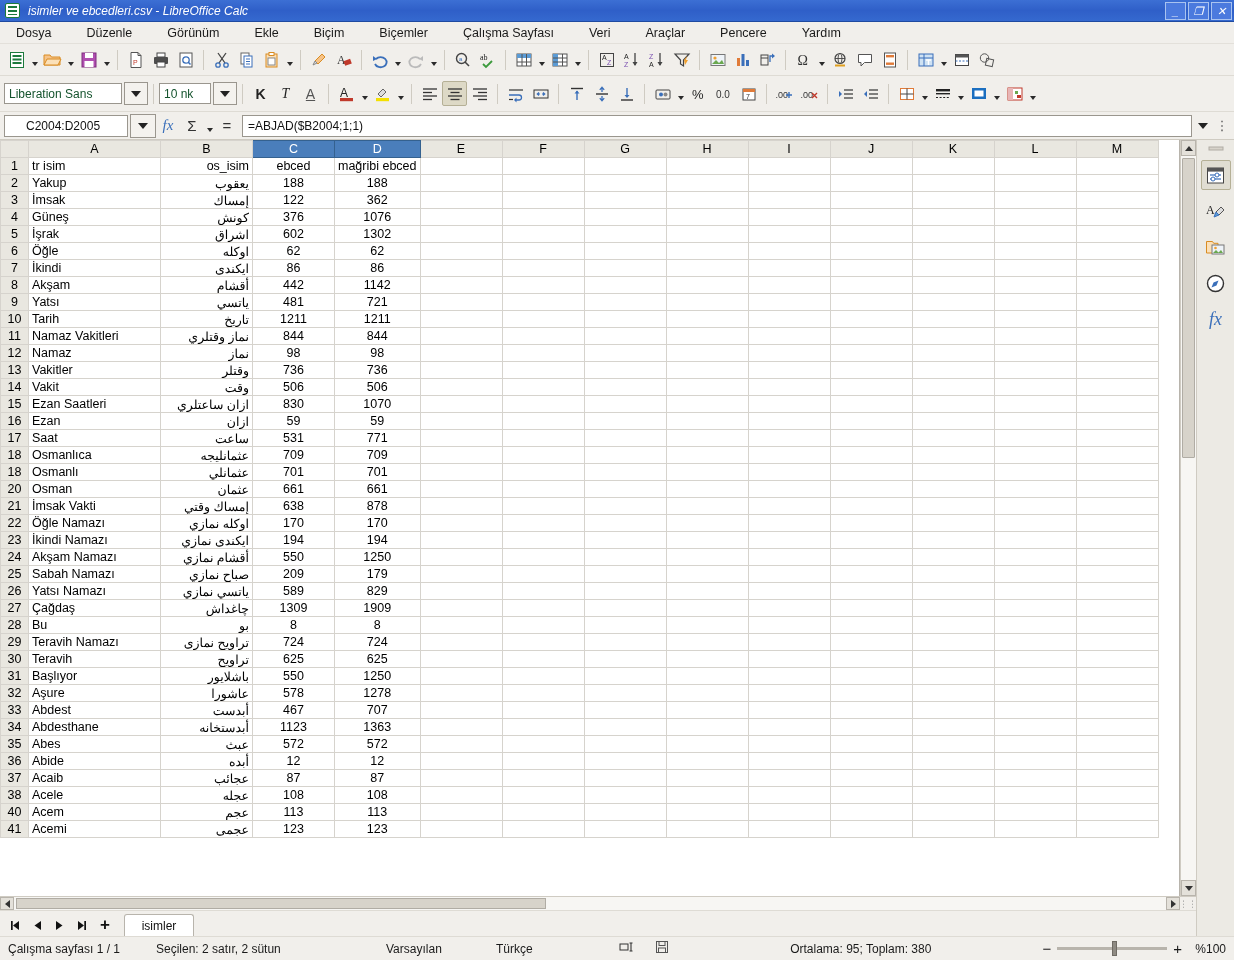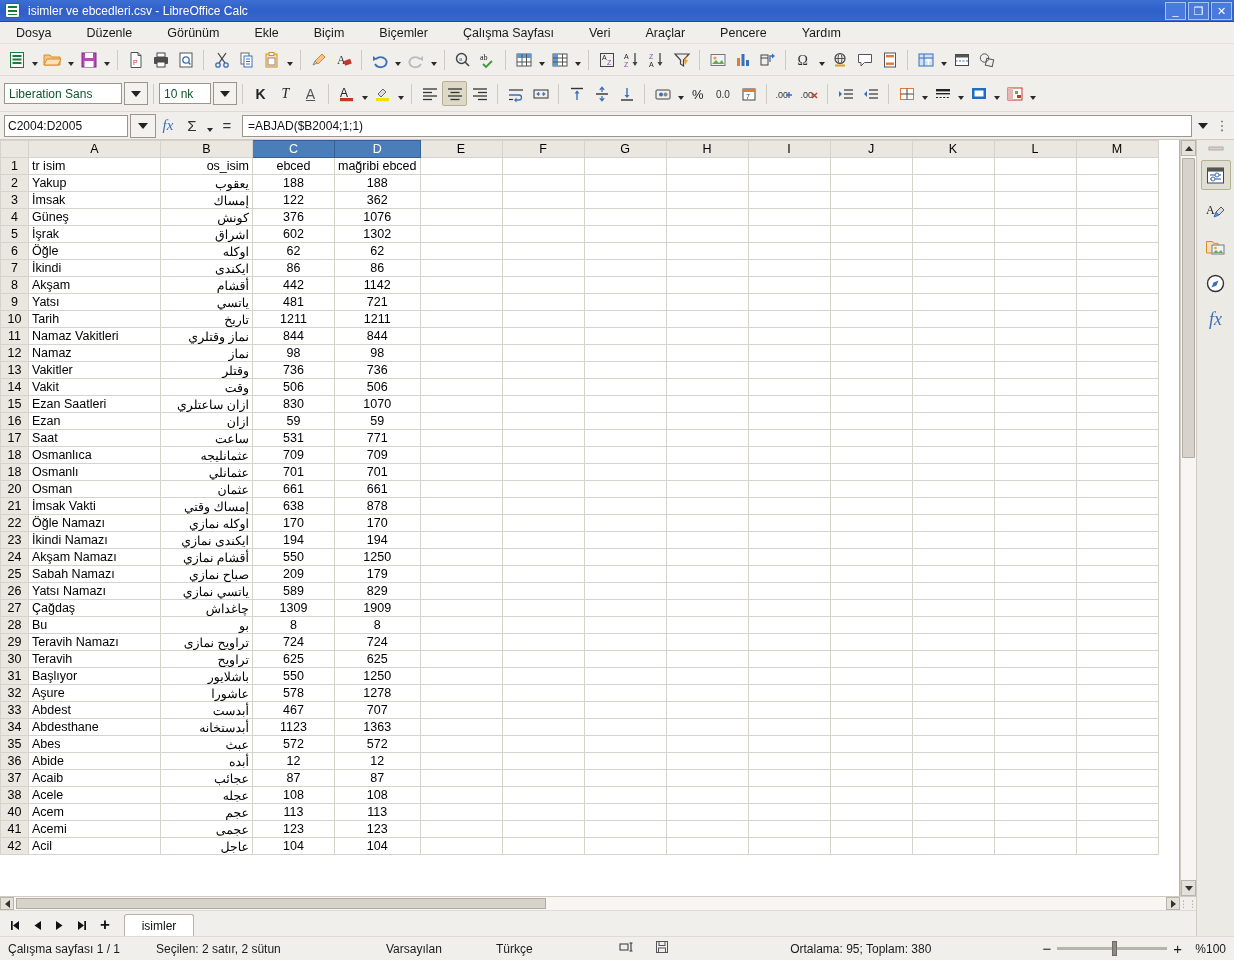--- a/index.html
+++ b/index.html
@@ -11,20 +11,21 @@
     font-size: 12px;
     background: #e9e7e3;
   }
   #app { width: 1234px; height: 960px; display: flex; flex-direction: column; }
 
   
   .titlebar {
     height: 22px; background: linear-gradient(to bottom,#3c6fd4 0%,#2f5fc8 50%,#3569cf 100%);
     display: flex; align-items: center; padding: 0 2px 0 5px; color: #fff;
     border-bottom: 1px solid #1f4aa0;
+    font-style: italic;
   }
   .title-icon { width: 15px; height: 15px; background:#fff; border:1px solid #1c7a3c;
     border-radius:2px; position: relative; margin-right: 8px; flex:0 0 auto; }
   .title-icon::before{ content:""; position:absolute; left:2px; top:2px; right:2px; bottom:2px;
     background:
       linear-gradient(#1c7a3c,#1c7a3c) 0 0/100% 2px no-repeat,
       linear-gradient(#1c7a3c,#1c7a3c) 0 4px/100% 2px no-repeat,
       linear-gradient(#1c7a3c,#1c7a3c) 0 8px/100% 2px no-repeat;
   }
   .title-text { font-size: 12px; font-weight: normal; flex: 1 1 auto; white-space: nowrap; }
@@ -60,21 +61,21 @@
   .fontsize { width: 52px; }
   .combo .cbtn { width:24px; height:23px; border:1px solid #9a968e; background:#f4f2ee;
     margin-left:2px; display:flex; align-items:center; justify-content:center; cursor:default;}
   .combo .cbtn::after{ content:""; border-left:5px solid transparent; border-right:5px solid transparent;
     border-top:6px solid #222; }
 
   
   .formulabar { height: 28px; background:#f1efeb; display:flex; align-items:center;
     padding: 2px 4px; border-bottom:1px solid #cfcbc2; }
   .namebox { width: 124px; height: 22px; border:1px solid #9a968e; background:#fff;
-    font-size:12px; padding: 0 3px; line-height: 20px; color:#111; }
+    font-size:12px; padding: 0 21px; line-height: 20px; color:#111; }
   .namebtn { width: 26px; height: 24px; border:1px solid #9a968e; background:#f4f2ee;
     margin-left: 2px; display:flex; align-items:center; justify-content:center; cursor:default; }
   .namebtn::after{ content:""; border-left:5px solid transparent; border-right:5px solid transparent;
     border-top:6px solid #222; }
   .fbtn { width: 24px; height: 24px; display:flex; align-items:center; justify-content:center;
     cursor:default; font-size:15px; color:#3a6fba; flex:0 0 auto;}
   .inputline { flex:1 1 auto; height: 22px; border:1px solid #9a968e; background:#fff;
     font-size:12px; padding: 0 5px; line-height:20px; color:#111; margin-left:3px; }
   .inputexp { width: 22px; height:22px; background:#f1efeb; display:flex; align-items:center;
      justify-content:center; cursor:default; }
@@ -1313,36 +1314,20 @@
                   <td class="empty"></td>
                   <td class="empty"></td>
                   <td class="empty"></td>
                 </tr>
                 <tr>
                   <td class="rowhdr">41</td>
                   <td class="a">Acemi</td>
                   <td class="b">عجمى</td>
                   <td class="num">123</td>
                   <td class="num">123</td>
-                  <td class="empty"></td>
-                  <td class="empty"></td>
-                  <td class="empty"></td>
-                  <td class="empty"></td>
-                  <td class="empty"></td>
-                  <td class="empty"></td>
-                  <td class="empty"></td>
-                  <td class="empty"></td>
-                  <td class="empty"></td>
-                </tr>
-                <tr>
-                  <td class="rowhdr">42</td>
-                  <td class="a">Acil</td>
-                  <td class="b">عاجل</td>
-                  <td class="num">104</td>
-                  <td class="num">104</td>
                   <td class="empty"></td>
                   <td class="empty"></td>
                   <td class="empty"></td>
                   <td class="empty"></td>
                   <td class="empty"></td>
                   <td class="empty"></td>
                   <td class="empty"></td>
                   <td class="empty"></td>
                   <td class="empty"></td>
                 </tr>

